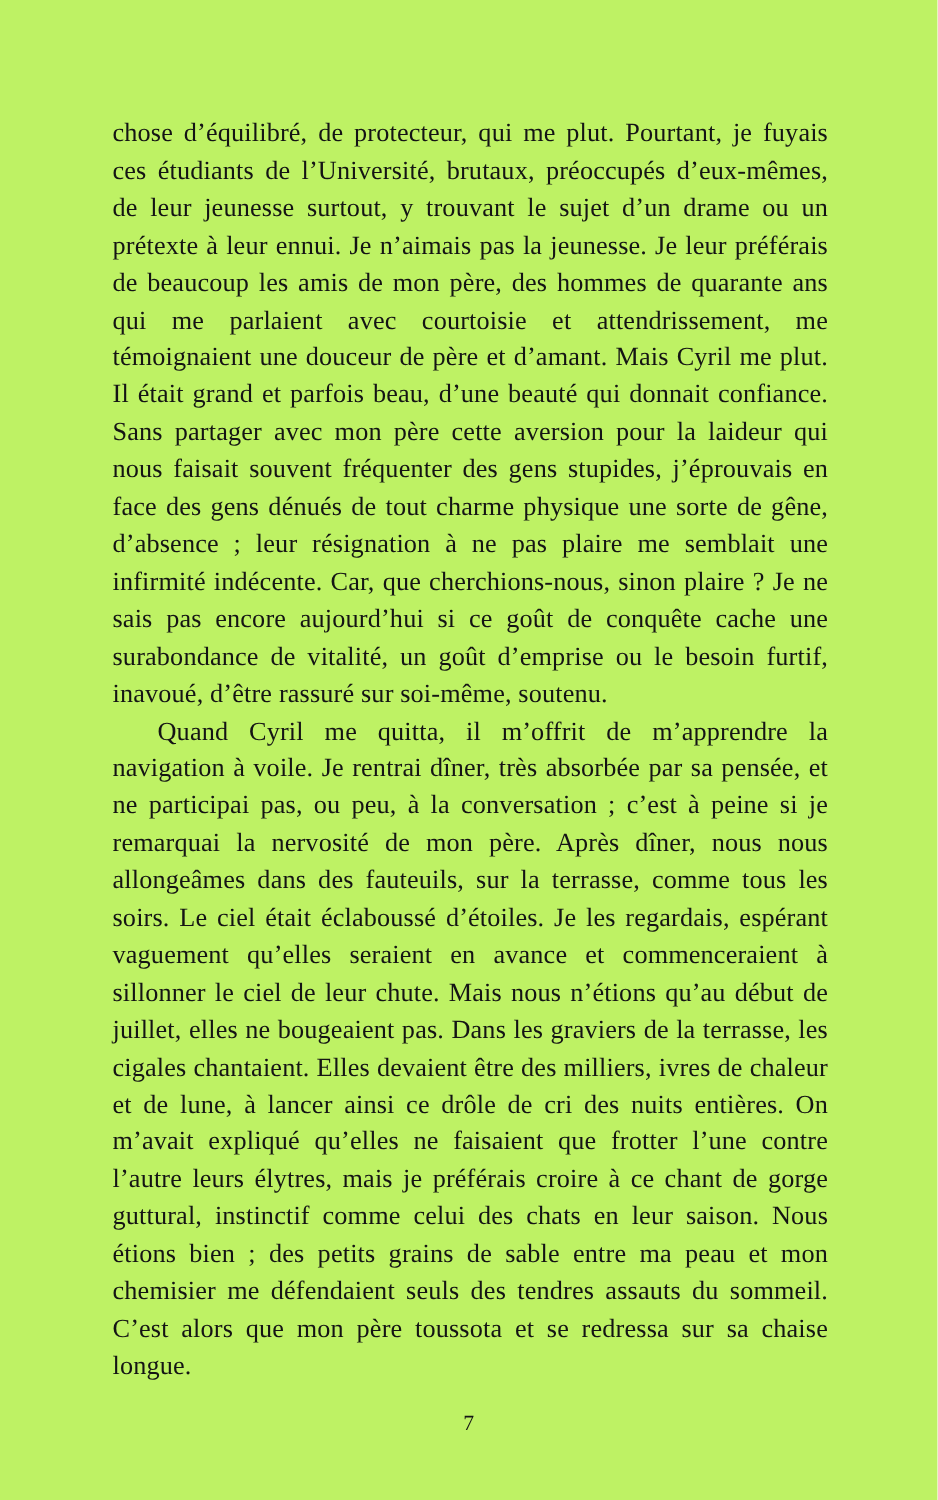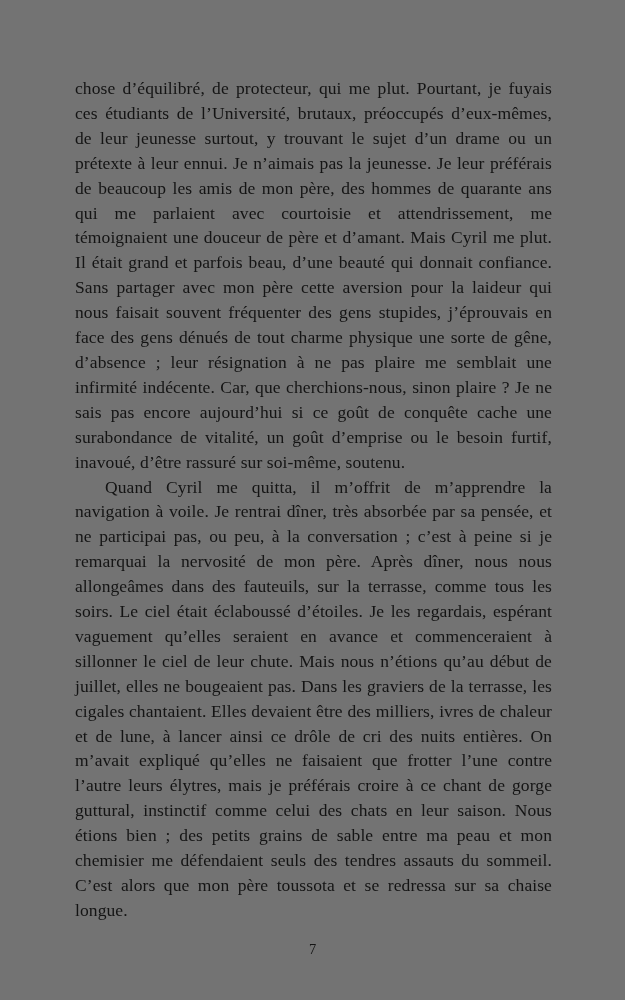--- a/index.html
+++ b/index.html
@@ -4,21 +4,21 @@
 <style>
   html, body {
     margin: 0;
     padding: 0;
     background: #ffffff;
   }
   .book-page {
     position: relative;
     width: 625px;
     height: 1000px;
-    background: #737373;
+    background: #bef264;
     font-family: "Liberation Serif", "DejaVu Serif", serif;
     color: #141414;
     overflow: hidden;
   }
   .text-block {
     position: absolute;
     top: 76px;
     left: 75px;
     width: 477px;
     text-align: justify;

